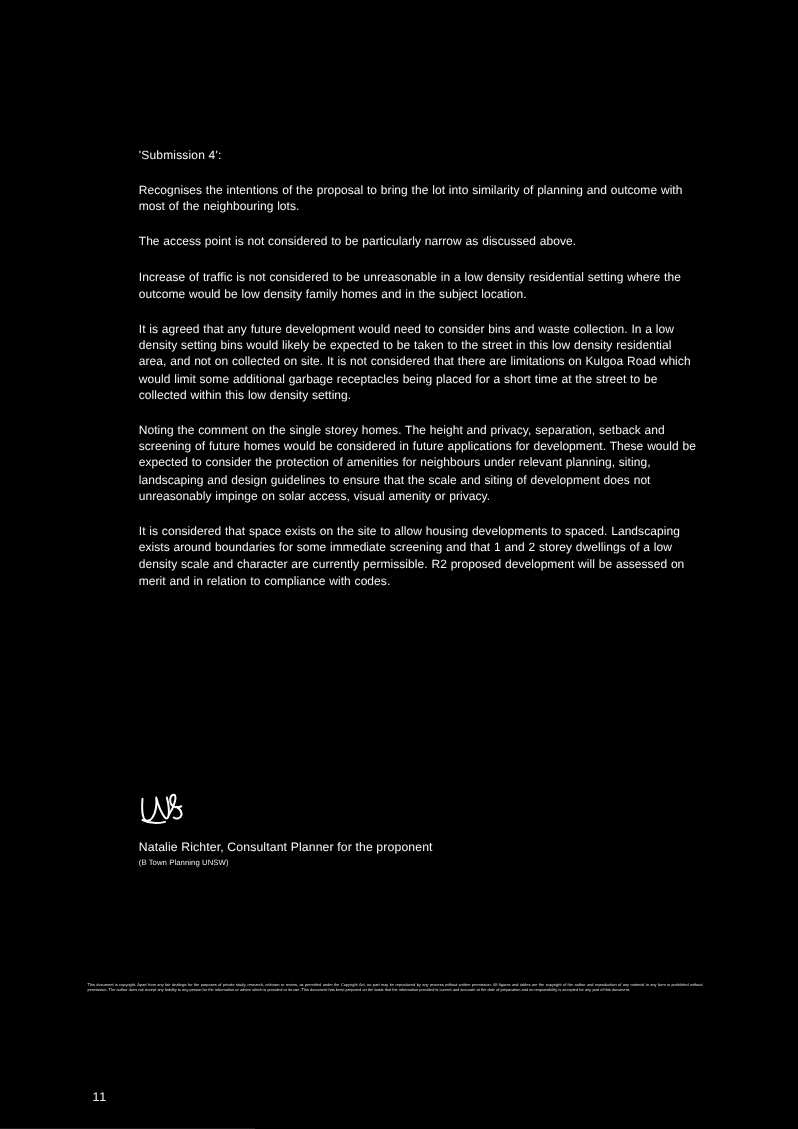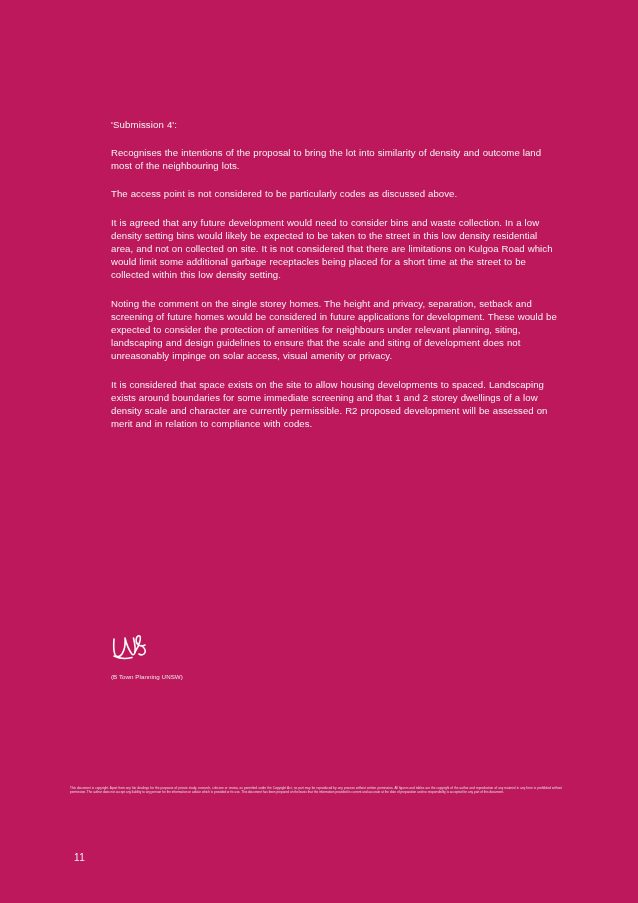--- a/index.html
+++ b/index.html
@@ -12,21 +12,21 @@
     height: 903px;
     position: relative;
     overflow: hidden;
     font-family: "Liberation Sans", sans-serif;
     color: #f2f2f2;
     -webkit-font-smoothing: antialiased;
   }
   .page {
     position: absolute;
     inset: 0;
-    background: #be185d;
+    background: #000000;
     padding-left: 25px;
   }
   .content {
     position: absolute;
     left: 111px;
     top: 118px;
     width: 450px;
   }
   .heading {
     font-size: 9.6px;
@@ -84,50 +84,52 @@
     font-size: 3.1px;
     line-height: 4.4px;
     color: #e2e2e2;
     letter-spacing: 0.02px;
     text-align: justify;
     margin: 0;
   }
   .page-number {
     position: absolute;
     left: 74px;
-    top: 851px;
+    top: 872px;
     font-size: 10px;
     line-height: 13px;
     color: #f0f0f0;
     letter-spacing: 0.5px;
   }
 </style>
 </head>
 <body>
 
 <div class="page">
 
   <div class="content">
     <p class="heading">'Submission 4':</p>
-    <p class="para">Recognises the intentions of the proposal to bring the lot into similarity of density and outcome land most of the neighbouring lots.</p>
-    <p class="para">The access point is not considered to be particularly codes as discussed above.</p>
+    <p class="para">Recognises the intentions of the proposal to bring the lot into similarity of planning and outcome with most of the neighbouring lots.</p>
+    <p class="para">The access point is not considered to be particularly narrow as discussed above.</p>
+    <p class="para">Increase of traffic is not considered to be unreasonable in a low density residential setting where the outcome would be low density family homes and in the subject location.</p>
     <p class="para">It is agreed that any future development would need to consider bins and waste collection. In a low density setting bins would likely be expected to be taken to the street in this low density residential area, and not on collected on site. It is not considered that there are limitations on Kulgoa Road which would limit some additional garbage receptacles being placed for a short time at the street to be collected within this low density setting.</p>
     <p class="para">Noting the comment on the single storey homes. The height and privacy, separation, setback and screening of future homes would be considered in future applications for development. These would be expected to consider the protection of amenities for neighbours under relevant planning, siting, landscaping and design guidelines to ensure that the scale and siting of development does not unreasonably impinge on solar access, visual amenity or privacy.</p>
     <p class="para">It is considered that space exists on the site to allow housing developments to spaced. Landscaping exists around boundaries for some immediate screening and that 1 and 2 storey dwellings of a low density scale and character are currently permissible. R2 proposed development will be assessed on merit and in relation to compliance with codes.</p>
   </div>
 
   <div class="sign-block">
     <svg class="signature" viewBox="0 0 88 60" aria-hidden="true">
       <g fill="none" stroke="#fbfbfb" stroke-width="3.2" stroke-linecap="round" stroke-linejoin="round">
         <path d="M6 14 C5 26, 5 38, 8 45 C11 51, 18 50, 22 44 C27 36, 29 22, 28 12 C31 24, 36 36, 41 43 C44 47, 47 46, 48 40 C49 31, 47 20, 45 12"></path>
         <path d="M48 40 C52 34, 56 26, 58 18 C60 10, 58 6, 54 8 C50 10, 49 18, 52 23 C55 28, 62 29, 68 26"></path>
         <path d="M61 27 C66 31, 70 36, 68 41 C66 46, 60 47, 56 44"></path>
         <path d="M6 48 C16 53, 30 54, 42 51"></path>
       </g>
     </svg>
+    <p class="sign-name">Natalie Richter, Consultant Planner for the proponent</p>
     <p class="sign-qual">(B Town Planning UNSW)</p>
   </div>
 
   <div class="footer">
     <p class="footer-disclaimer">This document is copyright. Apart from any fair dealings for the purposes of private study, research, criticism or review, as permitted under the Copyright Act, no part may be reproduced by any process without written permission. All figures and tables are the copyright of the author and reproduction of any material in any form is prohibited without permission. The author does not accept any liability to any person for the information or advice which is provided or its use. This document has been prepared on the basis that the information provided is current and accurate at the date of preparation and no responsibility is accepted for any part of this document.</p>
   </div>
 
   <div class="page-number">11</div>
 
 </div>

